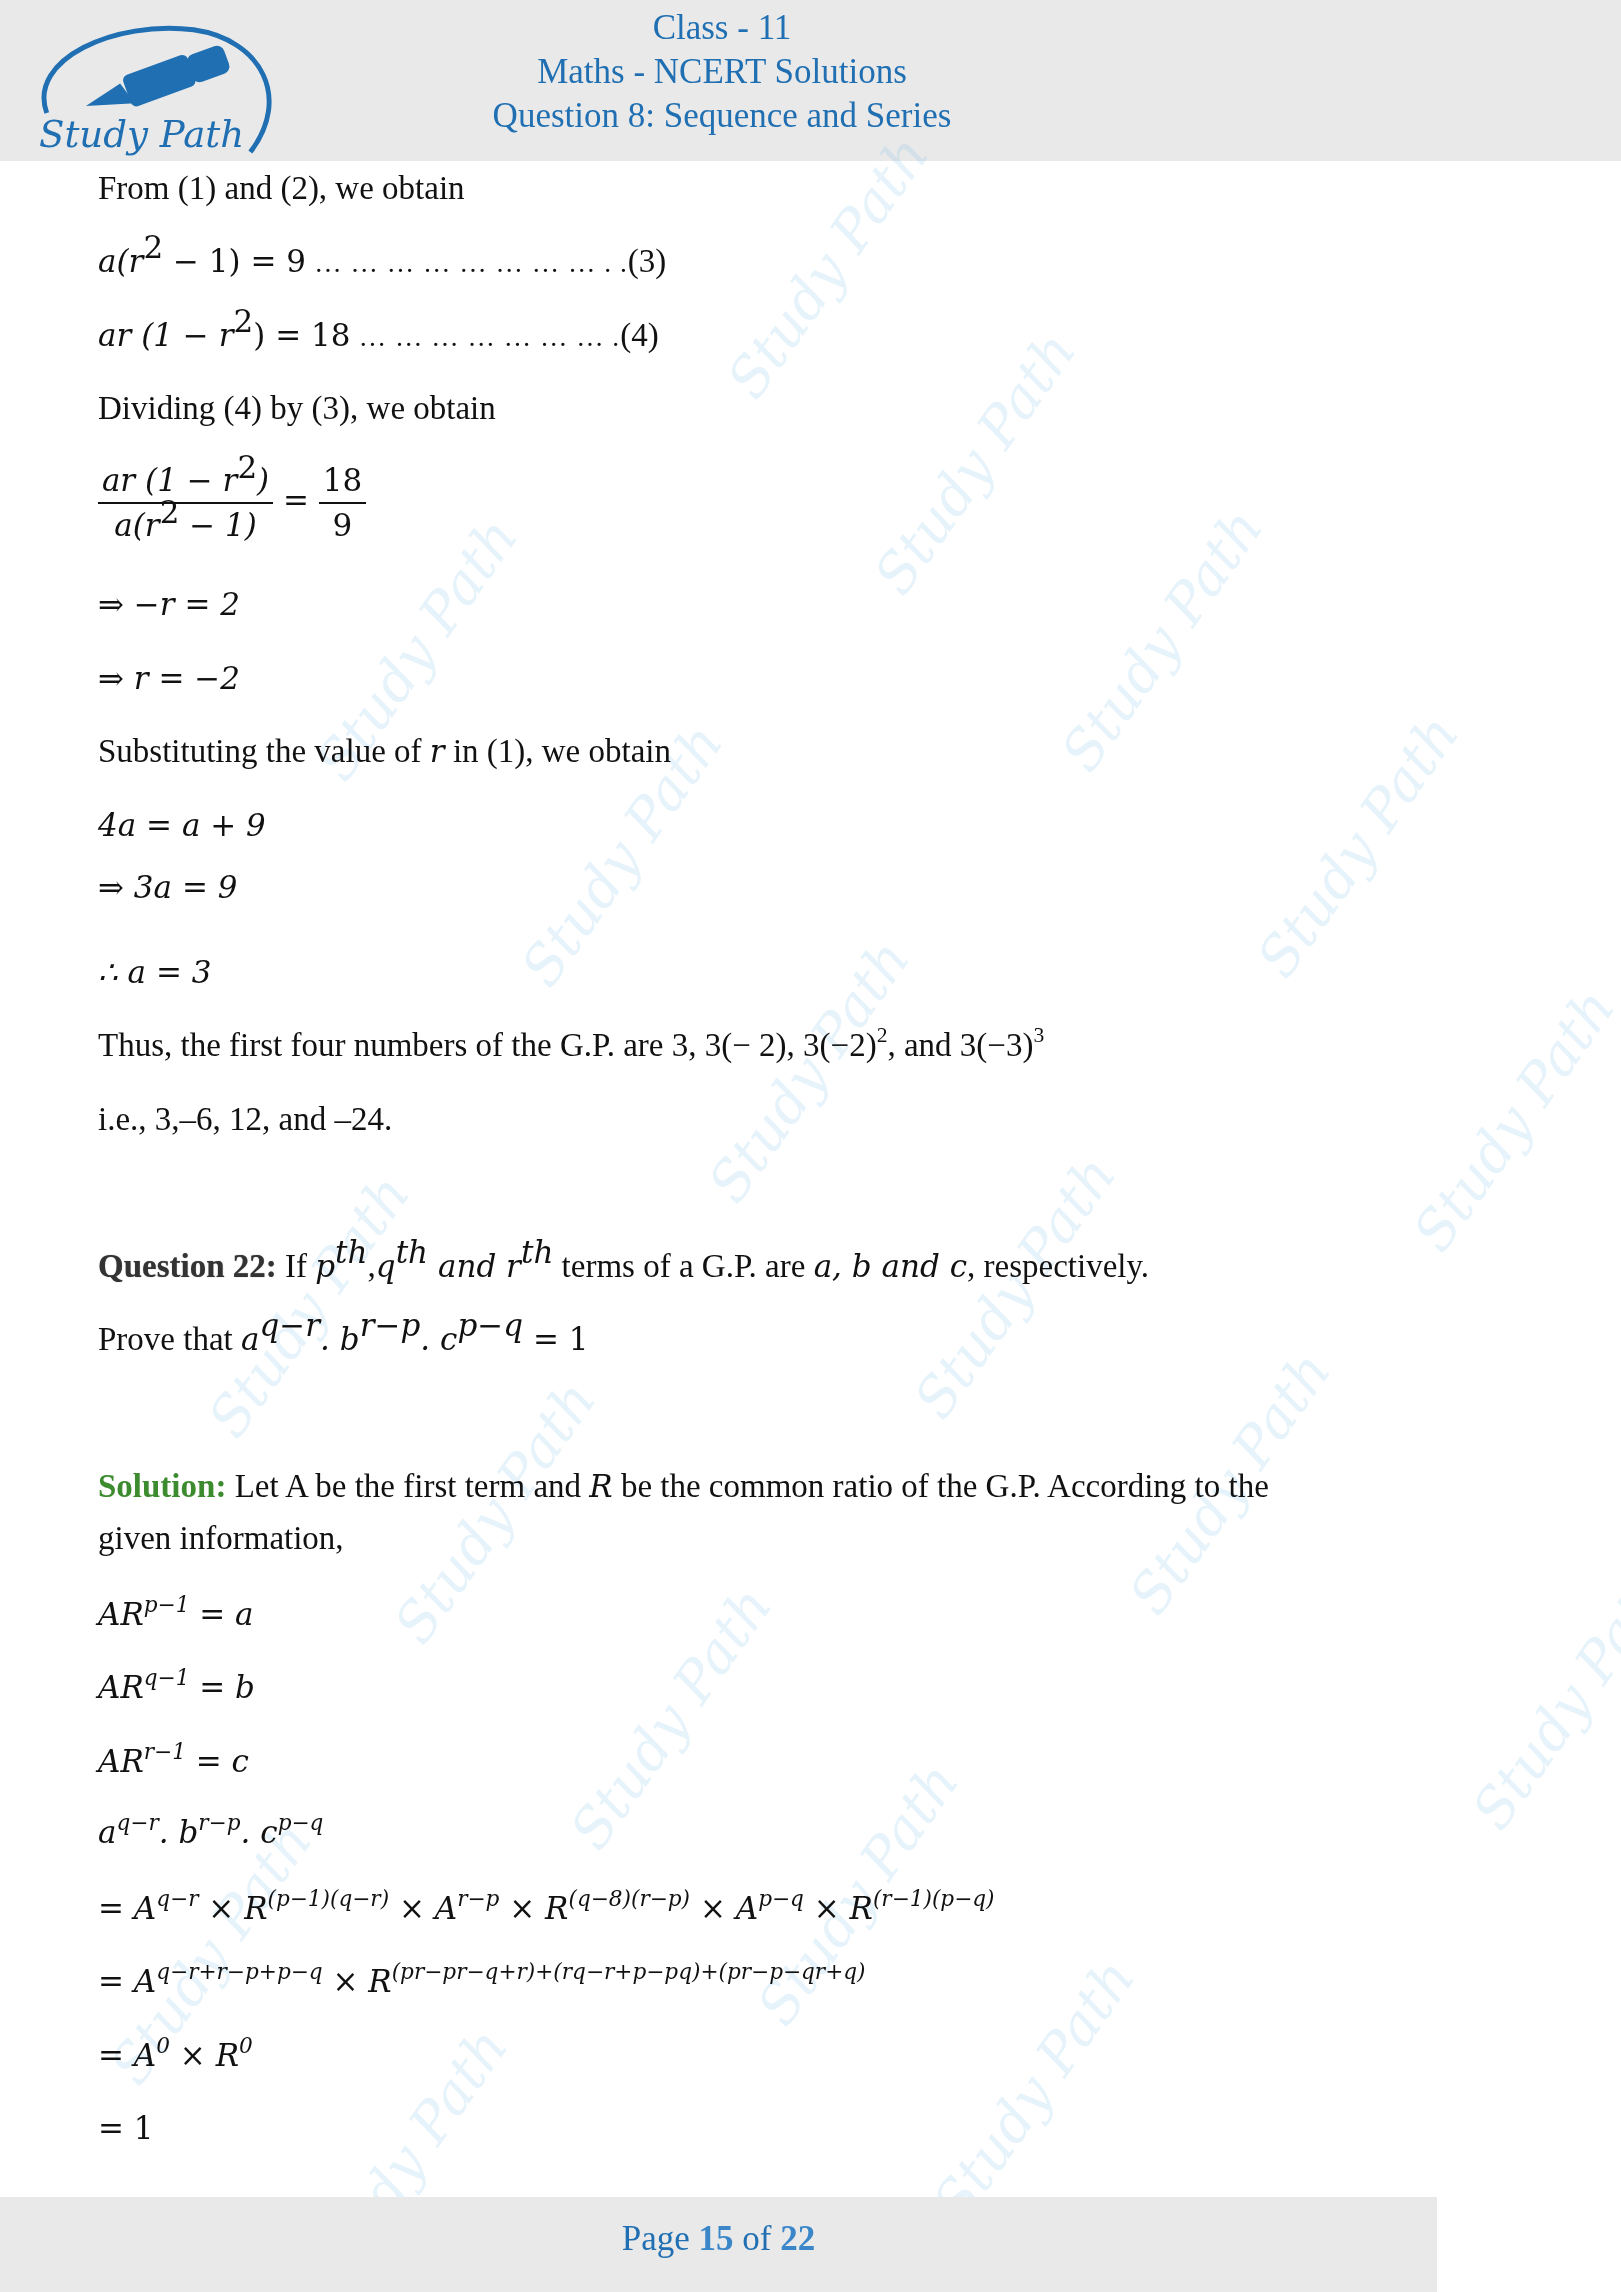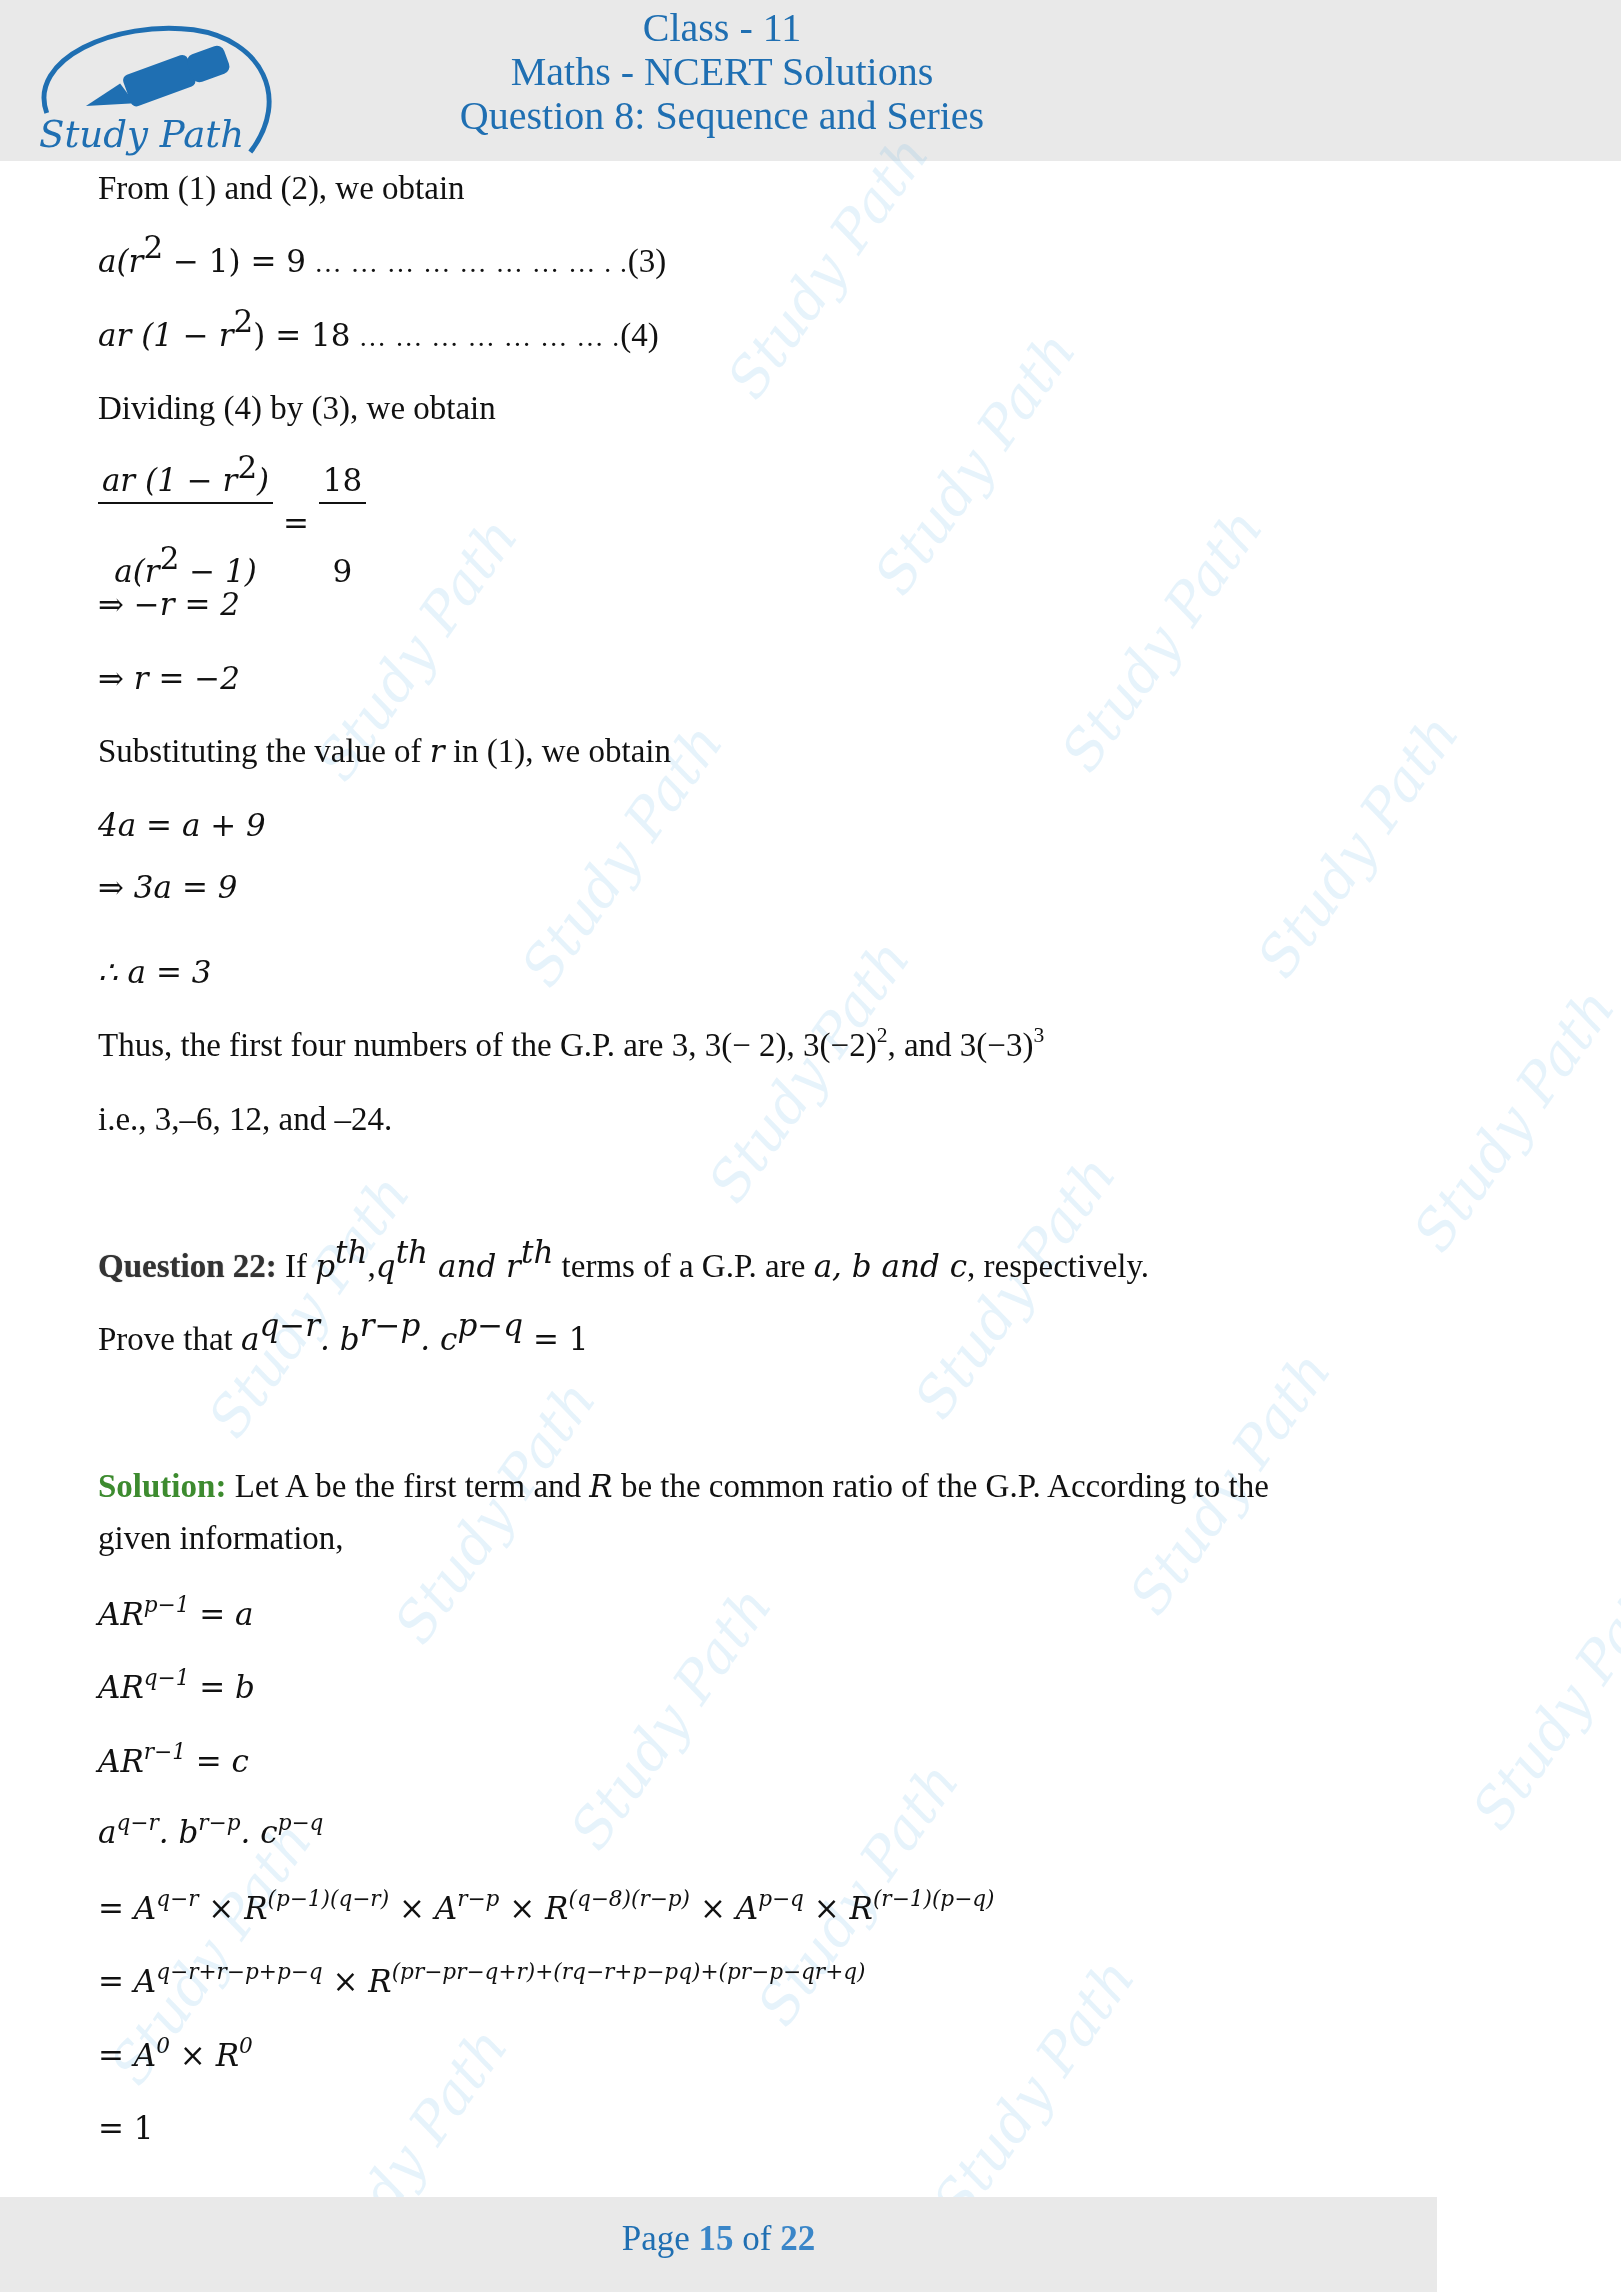--- a/index.html
+++ b/index.html
@@ -7,21 +7,21 @@
     width: 1621px; height: 2293px; position: relative; overflow: hidden;
     background: #ffffff; font-family: "Liberation Serif", "DejaVu Serif", serif; color: #111;
   }
   .header {
     position: absolute; left: 0; top: 0; width: 1621px; height: 161px;
     background: #e9e9e9;
   }
   .logo { position: absolute; left: 27.4px; top: 19.6px; width: 245px; height: 137px; }
   .header-titles {
     position: absolute; left: 0; top: 5.9px; width: 1444px; text-align: center;
-    color: #1f6fb2; font-size: 40px; line-height: 44px;
+    color: #1f6fb2; font-size: 35px; line-height: 44px;
   }
   .header-titles div { margin: 0; }
   .footer {
     position: absolute; left: 0; top: 2197px; width: 1437px; height: 96px;
     background: #e9e9e9; text-align: center;
   }
   .footer .page {
     display: inline-block; margin-top: 21.6px; font-size: 35px; color: #1f6fb2;
   }
   .footer .num { font-weight: bold; color: #3a86c8; }
@@ -29,21 +29,21 @@
     position: absolute; left: 98px; top: 0; width: 1431px;
     font-size: 33px; line-height: 39px;
   }
   .line { position: absolute; left: 0; white-space: nowrap; }
   .m { font-style: italic; font-family: "DejaVu Serif", serif; font-size: 31px; }
   .r { font-style: normal; font-family: "DejaVu Serif", serif; font-size: 31px; }
   sup { font-size: 21.6px; line-height: 0; position: relative; top: -2px; }
   .dots { letter-spacing: 1px; font-size: 27.4px; }
   .frac { display: inline-block; vertical-align: middle; text-align: center; }
   .frac .num-part { display: block; border-bottom: 2px solid #111; padding: 0 3.9px 2px 3.9px; }
-  .frac .den-part { display: block; padding-top: 8px; margin-top: 40px; }
+  .frac .den-part { display: block; padding-top: 2px; }
   .q-label { font-weight: bold; color: #333; text-shadow: 0 0 1px #777; margin-top: 14px; }
   .sol-label { font-weight: bold; color: #3d8b2f; }
   .watermark {
     position: absolute; color: rgba(100,180,230,0.16); font-family: "DejaVu Serif", serif;
     font-style: italic; font-size: 55px; transform: rotate(-55deg); white-space: nowrap;
     pointer-events: none;
   }
 </style>
 </head>
 <body>

